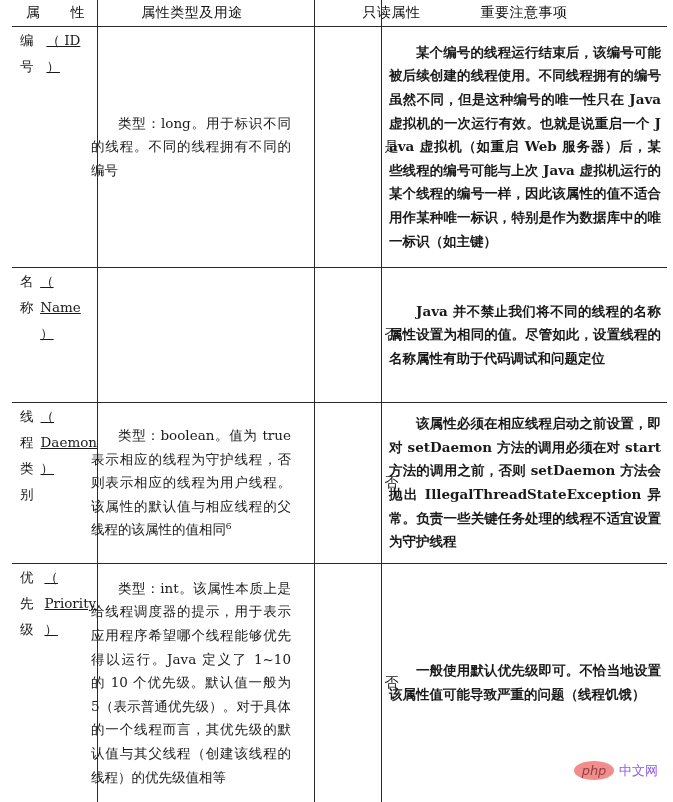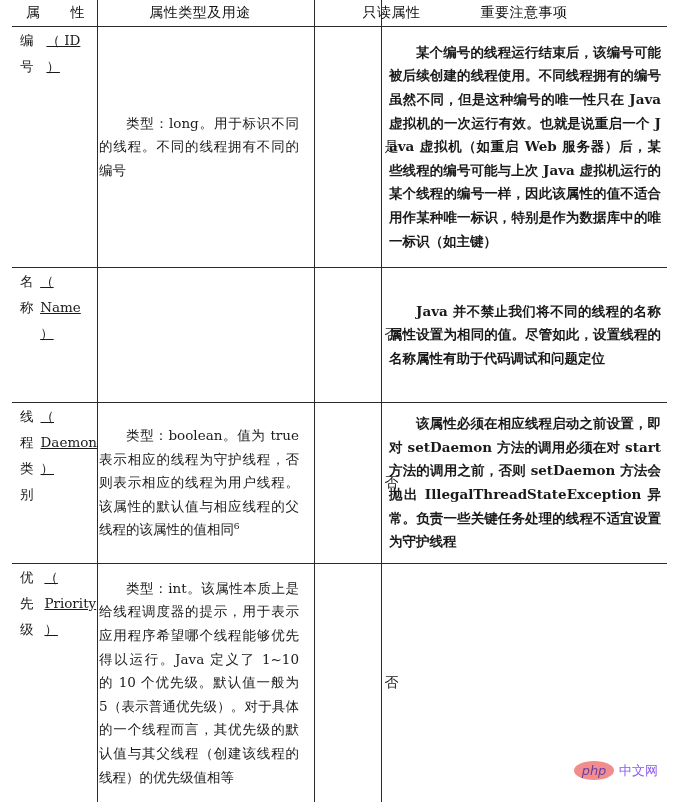--- a/index.html
+++ b/index.html
@@ -50,21 +50,21 @@
     font-family: "DejaVu Sans", "Liberation Sans", sans-serif;
     font-size: 14px;
     top: 0;
     height: 26px;
     justify-content: center;
     letter-spacing: 0.5px;
     color: #111;
   }
   .hdr.c1 { justify-content: space-between; padding: 0 12px 0 14px; }
   .c1 { left: 0; width: 85px; }
-  .c2 { left: 76px; width: 217px; padding-left: 7px; }
+  .c2 { left: 68px; width: 217px; padding-left: 7px; }
   .c3 { left: 302px; width: 67px; justify-content: center; margin-left: 44px; }
   .c4 { left: 369px; width: 286px; }
 
   .name-cell {
     flex-direction: row;
     align-items: flex-start;
     justify-content: flex-end;
     padding-left: 8px;
   }
   .name-cell .zh { line-height: 26px; }
@@ -84,21 +84,21 @@
     top: 761px;
     display: flex;
     align-items: center;
     gap: 5px;
   }
   .wm-logo {
     width: 40px;
     height: 19px;
     border-radius: 50%;
     background: #f07a7a;
-    color: #4c1d95;
+    color: #7f1d1d;
     font-family: "DejaVu Sans", "Liberation Sans", sans-serif;
     font-style: italic;
     font-size: 13px;
     line-height: 19px;
     text-align: center;
     opacity: 0.85;
   }
   .wm-text {
     font-family: "DejaVu Sans", "Liberation Sans", sans-serif;
     font-size: 13px;
@@ -160,18 +160,21 @@
   </div>
 
   <div class="cell c1 name-cell" style="top:564px;height:238px">
     <span class="zh">优先级</span>
     <span class="en">（ Priority ）</span>
   </div>
   <div class="cell c2" style="top:564px;height:238px">
     <div class="para">类型：int。该属性本质上是给线程调度器的提示，用于表示应用程序希望哪个线程能够优先得以运行。Java 定义了 1~10 的 10 个优先级。默认值一般为 5（表示普通优先级）。对于具体的一个线程而言，其优先级的默认值与其父线程（创建该线程的线程）的优先级值相等</div>
   </div>
   <div class="cell c3 ro" style="top:564px;height:238px">否</div>
+  <div class="cell c4" style="top:564px;height:238px">
+    <div class="para">一般使用默认优先级即可。不恰当地设置该属性值可能导致严重的问题（线程饥饿）</div>
+  </div>
 </div>
 
 <div class="watermark">
   <span class="wm-logo">php</span>
   <span class="wm-text">中文网</span>
 </div>
 
 </body></html>

